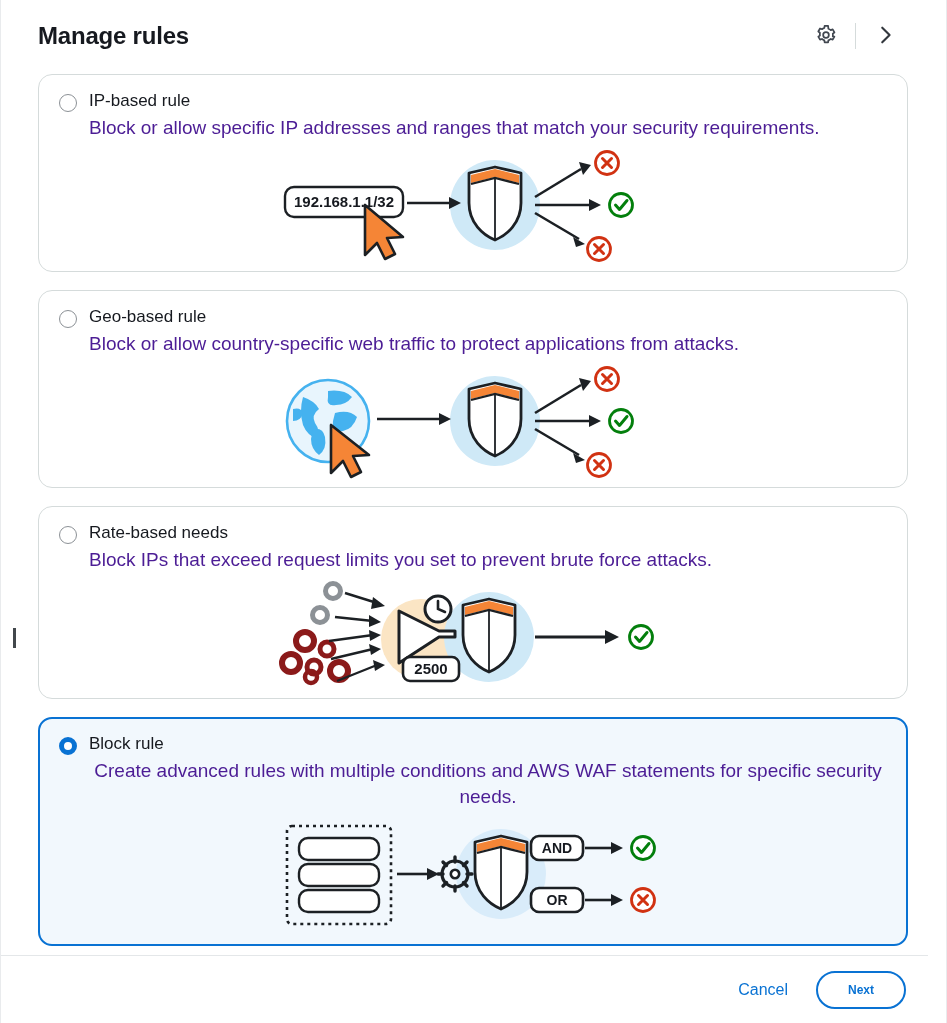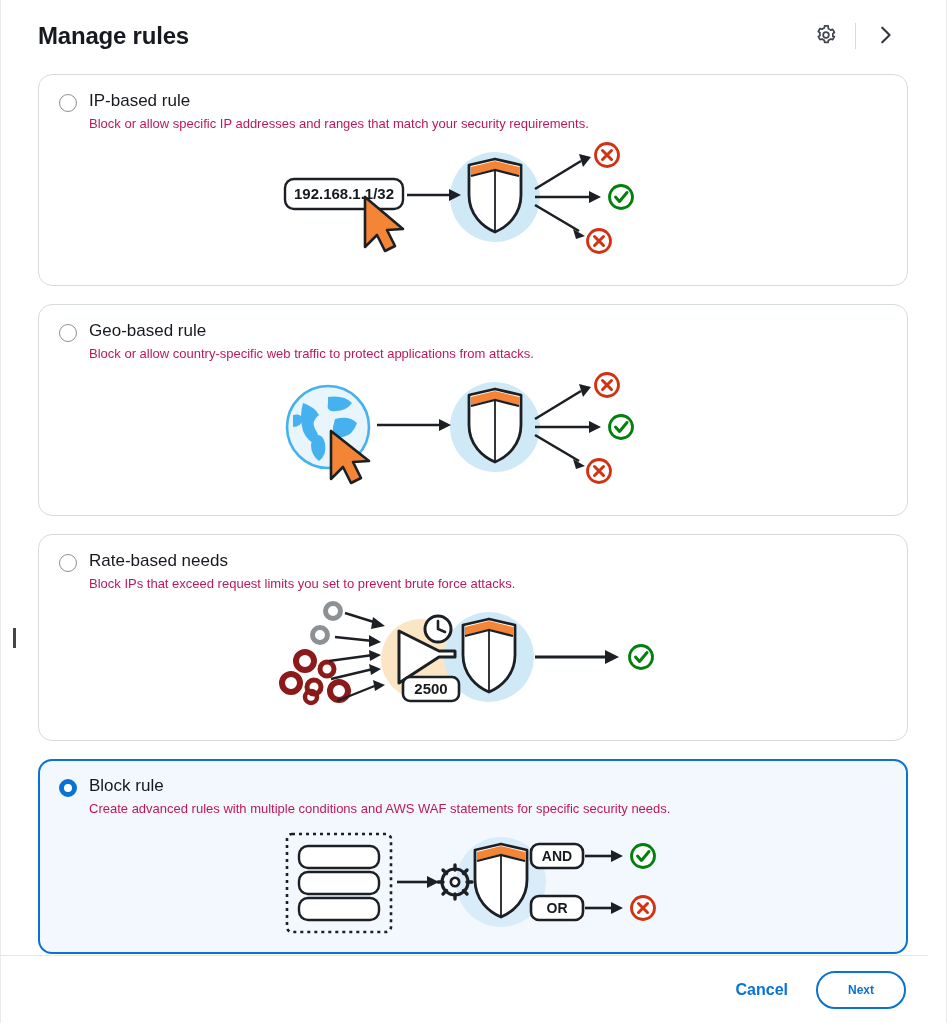--- a/index.html
+++ b/index.html
@@ -54,21 +54,21 @@
     padding: 2px 20px 0 38px;
     overflow: hidden;
   }
 
   .card {
     position: relative;
     background: #ffffff;
     border: 1px solid #d5dbdb;
     border-radius: 14px;
     margin-bottom: 18px;
-    padding: 16px 20px 26px 20px;
+    padding: 16px 20px 4px 20px;
   }
   .card.selected {
     border: 2px solid #0972d3;
     background: #f2f8fd;
     padding: 15px 19px 13px 19px;
   }
 
   .card-head {
     display: flex;
     align-items: flex-start;
@@ -88,22 +88,22 @@
     background: #ffffff;
     box-shadow: inset 0 0 0 2px #ffffff;
   }
   .card-texts { display: flex; flex-direction: column; gap: 4px; }
   .card-title {
     font-size: 17px;
     color: #16191f;
     line-height: 1.2;
   }
   .card-desc {
-    font-size: 13px;
-    color: #be185d;
+    font-size: 19px;
+    color: #4c1d95;
     line-height: 1.35;
     text-align: center;
   }
 
   .illu {
     display: flex;
     justify-content: center;
     align-items: center;
     margin-top: 6px;
   }
@@ -114,21 +114,21 @@
     border-top: 1px solid #e4e7e9;
     height: 68px;
     display: flex; align-items: center; justify-content: flex-end;
     gap: 22px;
     padding: 0 22px 0 0;
     background: #ffffff;
   }
   .btn-link {
     background: none; border: none; cursor: pointer;
     color: #0972d3;
-    font-size: 16px; font-weight: bold;
+    font-size: 16px; font-weight: normal;
     font-family: "Liberation Sans", sans-serif;
     padding: 8px 6px;
   }
   .btn-primary {
     background: #ffffff;
     border: 2px solid #0972d3;
     color: #0972d3;
     font-size: 12px; font-weight: bold;
     font-family: "Liberation Sans", sans-serif;
     border-radius: 24px;

